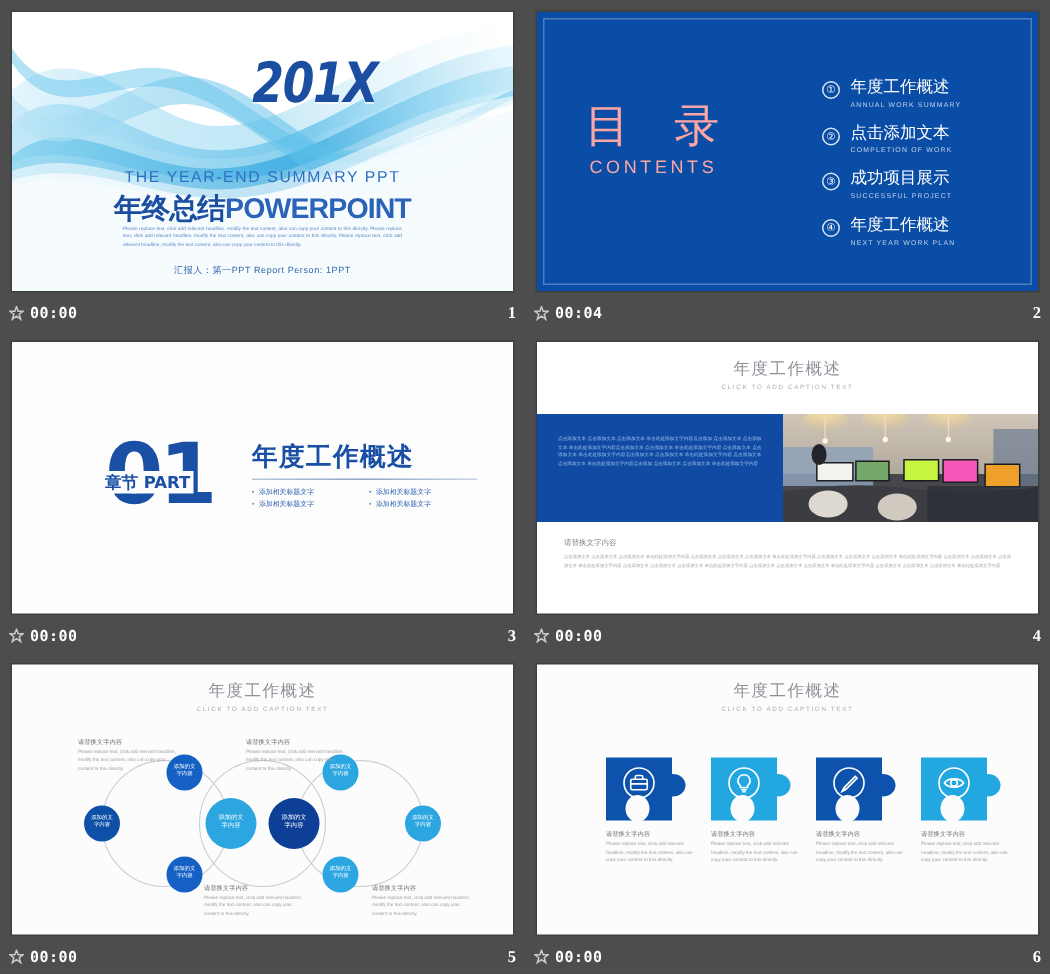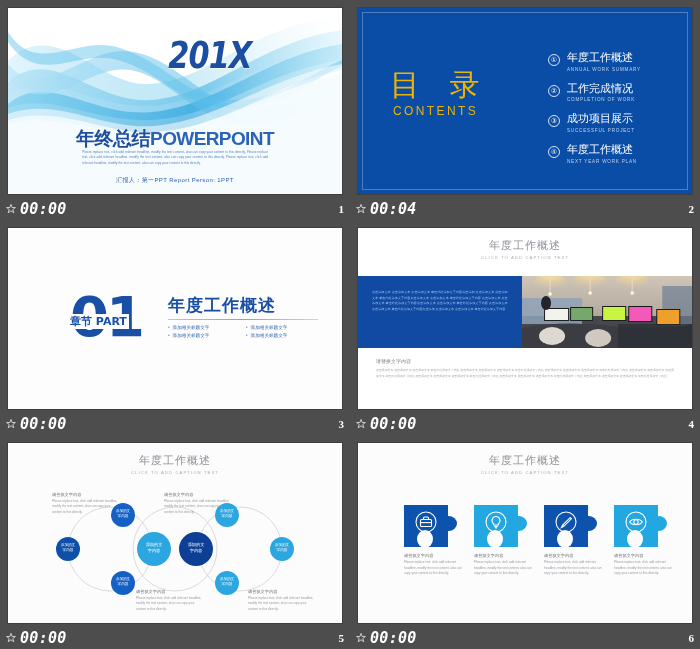--- a/index.html
+++ b/index.html
@@ -35,21 +35,21 @@
     font-size: 11px;
     font-weight: bold;
     font-family: "Liberation Serif", serif;
   }
   .trans-icon {
     width: 10px; height: 10px;
     margin-right: 4px;
     flex: 0 0 auto;
     opacity: .9;
   }
-  .time { letter-spacing: .3px; font-family: "DejaVu Sans Mono", monospace; font-size: 15px; font-style: italic;}
+  .time { letter-spacing: .3px; font-family: "DejaVu Sans Mono", monospace; font-size: 10px;}
   .pageno { margin-left: auto; font-size: 11px; font-family: "Liberation Serif", serif; }
 
   
   .s1 { background: linear-gradient(180deg,#ffffff 0%,#f2fafd 55%,#ffffff 100%); }
   .s1 .waves { position: absolute; inset: 0; }
   .s1 .year {
     position: absolute; left: 0; right: 0; top: 26px;
     text-align: center;
     color: #1b4ea0;
     font-size: 37px; font-weight: bold;
@@ -84,21 +84,21 @@
     text-align: justify;
   }
   .s1 .reporter {
     position: absolute; left: 0; right: 0; top: 168px;
     text-align: center; color: #2d62ae; font-size: 6px; letter-spacing: .4px;
   }
 
   
   .s2 { background: #0a4da6; }
   .s2 .frame { position: absolute; inset: 4px; border: 1px solid rgba(255,255,255,.28); }
-  .s2 .left { position: absolute; left: 32px; top: 62px; color: #eab308; }
+  .s2 .left { position: absolute; left: 32px; top: 62px; color: #fca5a5; }
   .s2 .ml { font-size: 30px; letter-spacing: 10px; font-family: "DejaVu Sans", sans-serif; line-height: 1; }
   .s2 .sl { font-size: 12px; letter-spacing: 2.4px; margin-top: 4px; padding-left: 3px; }
   .s2 .right { position: absolute; left: 190px; top: 44px; }
   .s2 .item { display: flex; align-items: flex-start; margin-bottom: 11px; }
   .s2 .num {
     width: 12px; height: 12px; border-radius: 50%;
     border: 1px solid rgba(255,255,255,.85);
     color: #fff; font-size: 7px;
     display: flex; align-items: center; justify-content: center;
     margin-right: 7px; margin-top: 2px; flex: 0 0 auto;
@@ -216,20 +216,21 @@
         <path d="M0,56 C36,98 78,34 126,44 C176,54 198,104 254,100 C292,97 316,74 334,66 L334,80 C312,90 290,112 252,116 C190,122 168,70 122,62 C80,55 40,112 0,72 Z" fill="url(#wg2)" opacity=".75"></path>
         <path d="M0,24 C30,70 70,26 112,40 C164,57 182,96 234,92 C280,88 308,62 334,52 L334,58 C306,70 282,96 234,100 C178,105 158,66 110,52 C70,40 32,80 0,34 Z" fill="#5cc2ea" opacity=".45"></path>
         <path d="M0,106 C50,88 92,122 146,118 C210,113 258,70 334,56 L334,186 L0,186 Z" fill="#ffffff" opacity=".55"></path>
         <path d="M0,112 C54,96 96,128 150,124 C214,119 262,80 334,66 L334,186 L0,186 Z" fill="#f4fbfe" opacity=".85"></path>
       </svg>
 
       <div class="yearwrap">
         <span class="year" style="position:static;display:inline-block">201X</span>
       </div>
 
+      <div class="en-sub">THE  YEAR-END   SUMMARY   PPT</div>
       <div class="cn-title">
         <span class="cn">年终总结</span><span class="pp">POWERPOINT</span>
       </div>
       <div class="blurb">Please replace text, click add relevant headline, modify the text content, also can copy your content to this directly. Please replace text, click add relevant headline, modify the text content, also can copy your content to this directly. Please replace text, click add relevant headline, modify the text content, also can copy your content to this directly.</div>
       <div class="reporter">汇报人：第一PPT  Report Person:  1PPT</div>
     </div>
     <div class="footer">
       <svg class="trans-icon" viewBox="0 0 10 10">
         <path d="M5 0.4 L6.1 3.5 L9.4 3.5 L6.8 5.5 L7.8 8.8 L5 6.8 L2.2 8.8 L3.2 5.5 L0.6 3.5 L3.9 3.5 Z" fill="none" stroke="#d8d8d8" stroke-width="1"></path>
       </svg>
@@ -249,21 +250,21 @@
         <div class="item">
           <div class="num">①</div>
           <div class="txt">
             <span class="cn">年度工作概述</span>
             <span class="en">ANNUAL WORK SUMMARY</span>
           </div>
         </div>
         <div class="item">
           <div class="num">②</div>
           <div class="txt">
-            <span class="cn">工作完成情况</span>
+            <span class="cn">点击添加文本</span>
             <span class="en">COMPLETION OF WORK</span>
           </div>
         </div>
         <div class="item">
           <div class="num">③</div>
           <div class="txt">
             <span class="cn">成功项目展示</span>
             <span class="en">SUCCESSFUL PROJECT</span>
           </div>
         </div>

